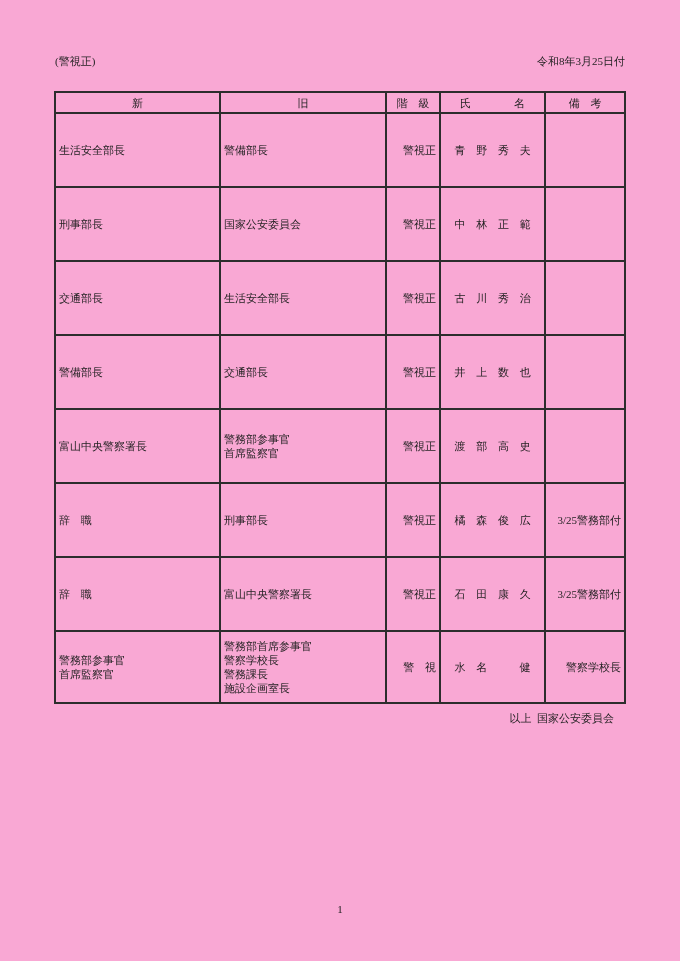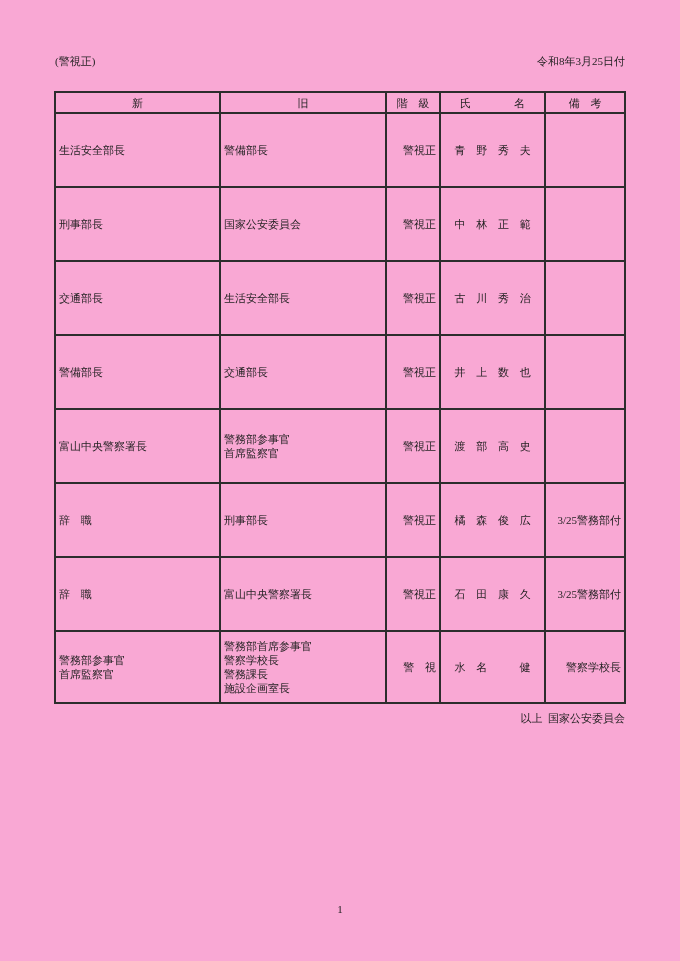--- a/index.html
+++ b/index.html
@@ -51,21 +51,21 @@
   table.appointments th { height: 21px; text-align: center; padding: 0 2px; }
   tr.data-row { height: 74px; padding-left: 23px; }
   tr.data-row-last { height: 72px; }
   td.c-new, td.c-old { text-align: left; }
   td.c-rank { text-align: right; padding: 1px 1px; }
   td.c-name { text-align: center; padding: 1px 1px; }
   td.c-remark { text-align: right; padding: 1px 2px; word-spacing: 0; }
   .closing-line {
     position: absolute;
     top: 712px;
-    left: 55px;
+    left: 44px;
     width: 570px;
     text-align: right;
     font-size: 11px;
     line-height: 13px;
     white-space: pre-wrap;
   }
   .page-number {
     position: absolute;
     top: 903px;
     left: 0;

